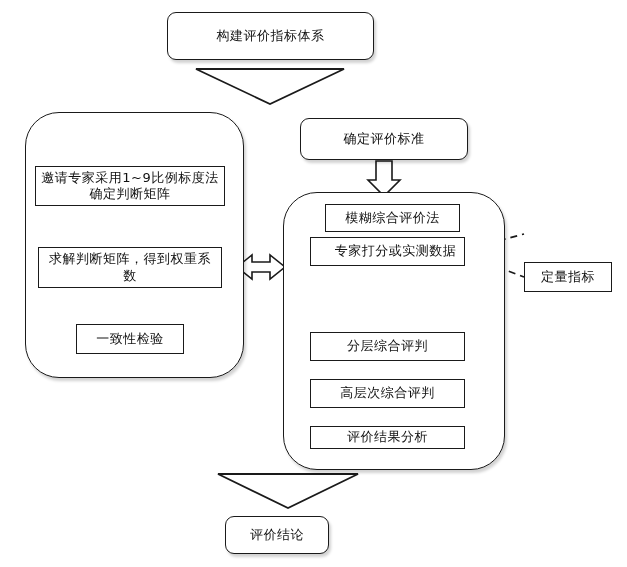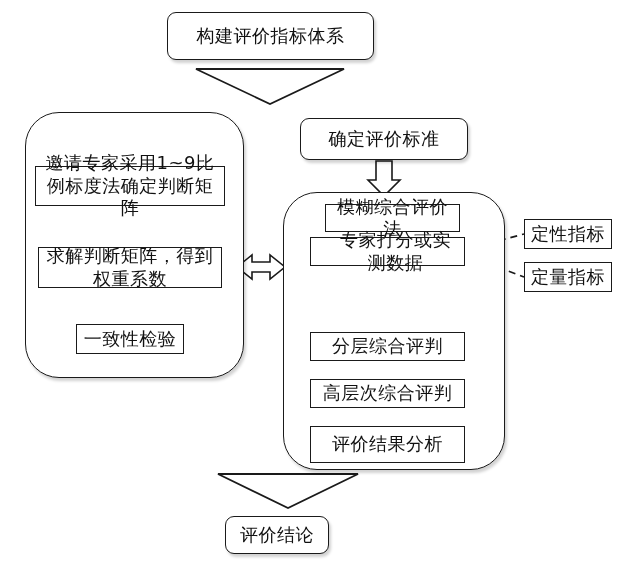--- a/index.html
+++ b/index.html
@@ -26,21 +26,21 @@
     position: absolute;
     box-sizing: border-box;
     display: flex;
     align-items: center;
     justify-content: center;
     text-align: center;
     background: #ffffff;
     border: 1.6px solid #1a1a1a;
     color: #111111;
     line-height: 1.25;
-    font-size: 18px;
+    font-size: 13px;
     letter-spacing: 0.5px;
     z-index: 3;
   }
   .node.rounded {
     border-radius: 9px;
   }
   .group-box {
     position: absolute;
     box-sizing: border-box;
     border: 1.6px solid #1a1a1a;
@@ -121,27 +121,24 @@
 
 
   <div class="node" style="left:310px; top:332px; width:155px; height:29px;">
     <span class="txt small">分层综合评判</span>
   </div>
 
   <div class="node" style="left:310px; top:379px; width:155px; height:29px;">
     <span class="txt small">高层次综合评判</span>
   </div>
 
-  <div class="node" style="left:310px; top:426px; width:155px; height:37px;">
+  <div class="node" style="left:310px; top:426px; width:155px; height:23px;">
     <span class="txt small">评价结果分析</span>
   </div>
 
-  <div class="node" style="left:524px; top:219px; width:88px; height:30px;">
-    <span class="txt small">定性指标</span>
-  </div>
 
   <div class="node" style="left:524px; top:262px; width:88px; height:30px;">
     <span class="txt small">定量指标</span>
   </div>
 
   <div class="node rounded shadowed" style="left:225px; top:516px; width:104px; height:38px;">
     <span class="txt">评价结论</span>
   </div>
 
 </div>

